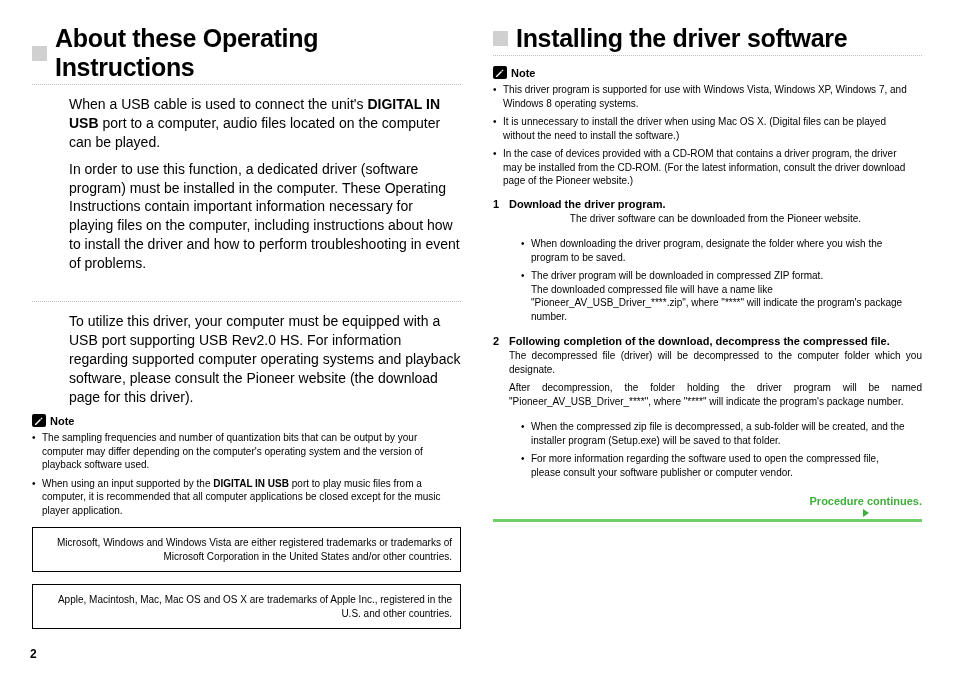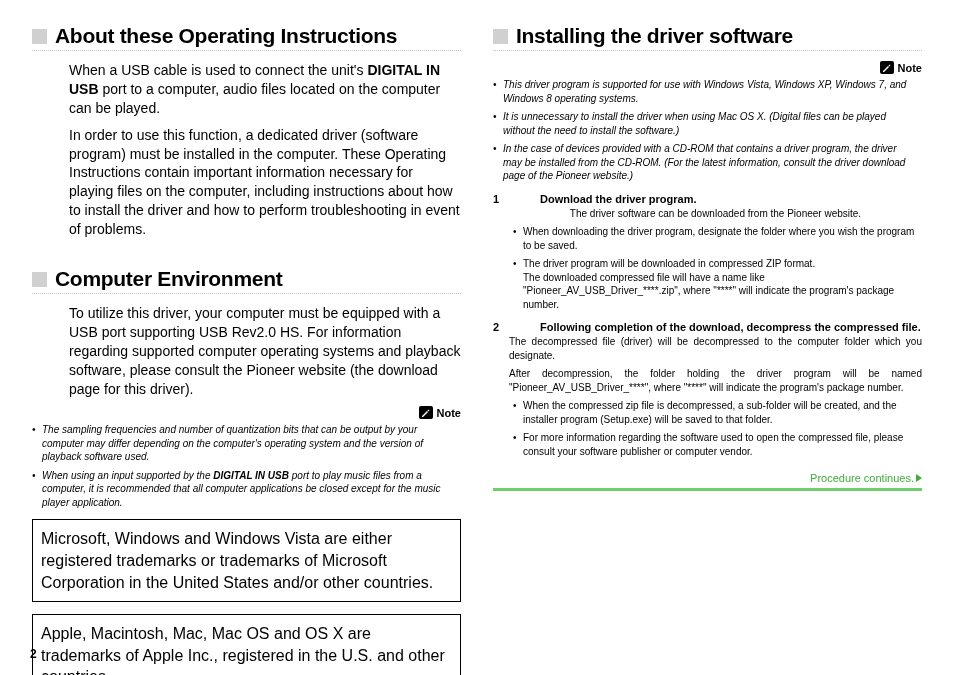--- a/index.html
+++ b/index.html
@@ -11,21 +11,21 @@
     color: #000;
     padding: 24px 32px 18px 32px;
     position: relative;
   }
   .columns {
     display: flex;
     gap: 32px;
   }
   .col { flex: 1; min-width: 0; }
   h2.section {
-    font-size: 21px;
+    font-size: 25px;
     font-weight: 900;
     letter-spacing: -0.3px;
     display: flex;
     align-items: center;
     gap: 8px;
     margin-bottom: 2px;
     font-family: "Arial Black", Arial, sans-serif;
   }
   h2.section .sq {
     width: 15px; height: 15px; background: #d0d0d0; flex: none;
@@ -37,66 +37,67 @@
   }
   p.body {
     font-size: 14px;
     line-height: 1.35;
     margin-bottom: 8px;
     margin-left: 37px;
   }
   .bold { font-weight: 700; }
   .note-hd {
     display: flex; align-items: center; gap: 4px;
-    font-size: 11px; font-weight: 700; margin: 0 0 4px 0; justify-content: flex-end;
+    font-size: 11px; font-weight: 700; margin: 0 0 4px 0;
   }
   .note-hd .badge {
     width: 14px; height: 13px; background: #000; border-radius: 2px;
     display: inline-flex; align-items: center; justify-content: center;
   }
   .note-hd .badge svg { width: 10px; height: 10px; }
-  ul.bullets { list-style: none; padding: 0; margin: 0 6px 10px 0; font-style: italic; }
+  ul.bullets { list-style: none; padding: 0; margin: 0 6px 10px 0; }
   ul.bullets > li {
     font-size: 10px; line-height: 1.35;
     padding-left: 10px; position: relative; margin-bottom: 5px;
   }
   ul.bullets > li::before {
     content: "•"; position: absolute; left: 0; top: 0; font-size: 10px;
   }
-  ul.sub { list-style: none; padding: 0; margin: 4px; }
+  ul.sub { list-style: none; padding: 0; margin: 12px; }
   ul.sub > li {
     font-size: 10px; line-height: 1.35;
     padding-left: 10px; position: relative; margin-bottom: 5px;
   }
   ul.sub > li::before {
     content: "•"; position: absolute; left: 0; top: 0; font-size: 10px;
   }
   .tm-box {
     border: 1px solid #000;
     padding: 8px 8px;
-    font-size: 16px;
+    font-size: 10px;
     line-height: 1.35;
     margin-bottom: 12px;
+    text-align: right;
   }
   ol.steps { list-style: none; padding: 0; margin: 0; counter-reset: step; }
   ol.steps > li { counter-increment: step; position: relative; padding-left: 16px; margin-bottom: 10px; }
   ol.steps > li::before {
     content: counter(step);
     position: absolute; left: 0; top: 0;
     font-size: 11px; font-weight: 700;
   }
-  .step-title { font-size: 11px; font-weight: 700; margin-bottom: 2px; margin-left: 31px; }
+  .step-title { font-size: 11px; font-weight: 700; margin-bottom: 2px; }
   .step-body { font-size: 10px; line-height: 1.35; margin-bottom: 5px; text-align: center; }
   .proc-continues {
     text-align: right;
     margin-top: 6px;
   }
   .proc-continues .txt {
-    font-size: 11px; font-weight: 400; color: #3fae3a;
-    display: inline-flex; align-items: center; gap: 2px;
+    font-size: 11px; font-weight: 700; color: #3fae3a;
+    display: inline-flex; align-items: center; gap: 2px; flex-direction: column;
   }
   .proc-continues .tri {
     width: 0; height: 0; border-top: 4px solid transparent;
     border-bottom: 4px solid transparent; border-left: 6px solid #3fae3a;
     display: inline-block;
   }
   .proc-bar {
     height: 3px; background: #6fcf6a; margin-top: 2px;
     margin-left: auto; width: 100%;
   }
@@ -119,24 +120,20 @@
         <span>About these Operating Instructions</span>
       </h2>
       <div class="dotrow"></div>
       <p class="body">
         <span>When a USB cable is used to connect the unit's </span><span class="bold">DIGITAL IN USB</span><span> port to a computer, audio files located on the computer can be played.</span>
       </p>
       <p class="body">In order to use this function, a dedicated driver (software program) must be installed in the computer. These Operating Instructions contain important information necessary for playing files on the computer, including instructions about how to install the driver and how to perform troubleshooting in event of problems.</p>
     </div>
 
     <div class="sect-block">
-      <h2 class="section">
-        <span class="sq"></span>
-        <span>Computer Environment</span>
-      </h2>
       <div class="dotrow"></div>
       <p class="body">To utilize this driver, your computer must be equipped with a USB port supporting USB Rev2.0 HS. For information regarding supported computer operating systems and playback software, please consult the Pioneer website (the download page for this driver).</p>
 
       <div class="note-hd">
         <span class="badge">
           <svg viewBox="0 0 10 10">
               <path d="M1 8 L6 3 L7 4 L2 9 L1 9 Z M6.5 2.5 L7.5 1.5 L8.5 2.5 L7.5 3.5 Z" fill="#fff"></path>
             </svg>
         </span>
         <span>Note</span>

